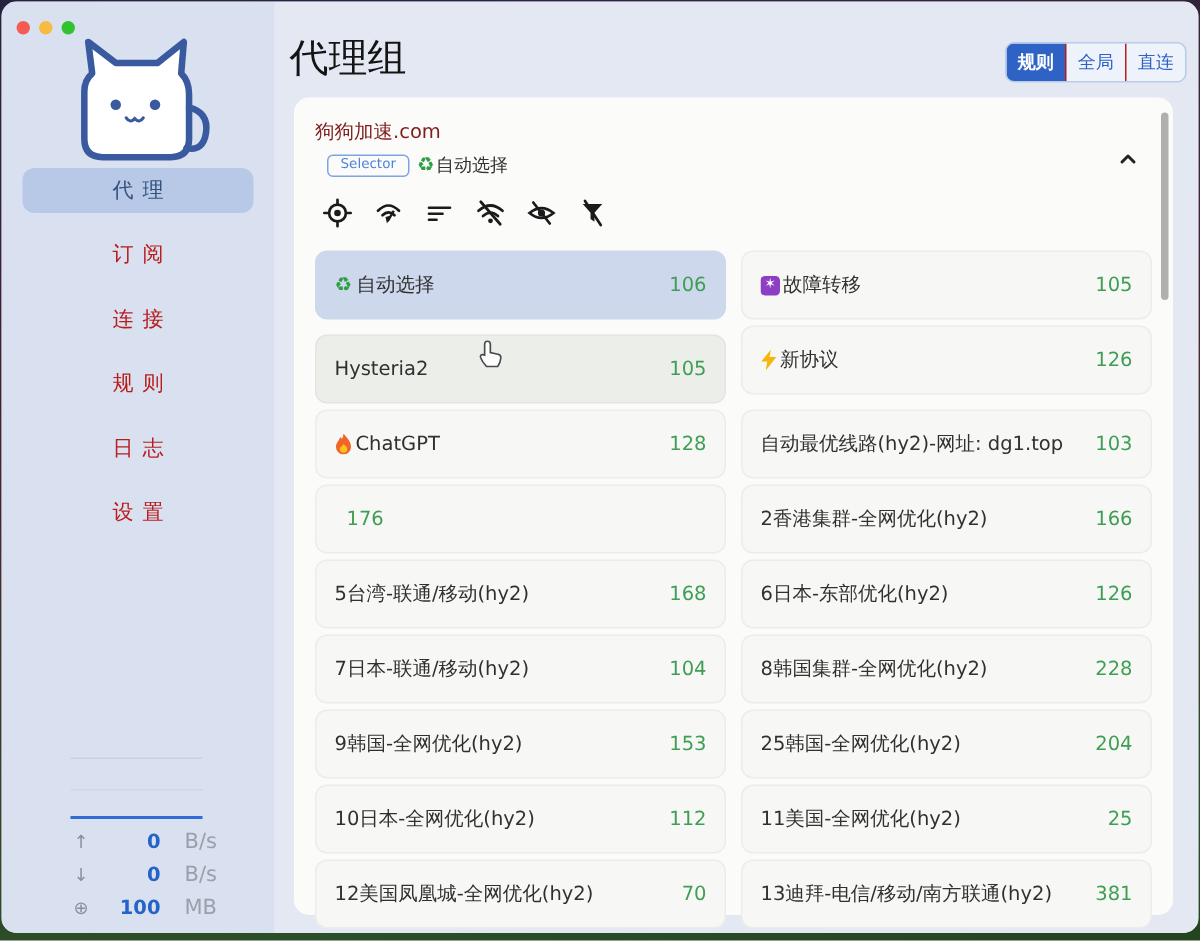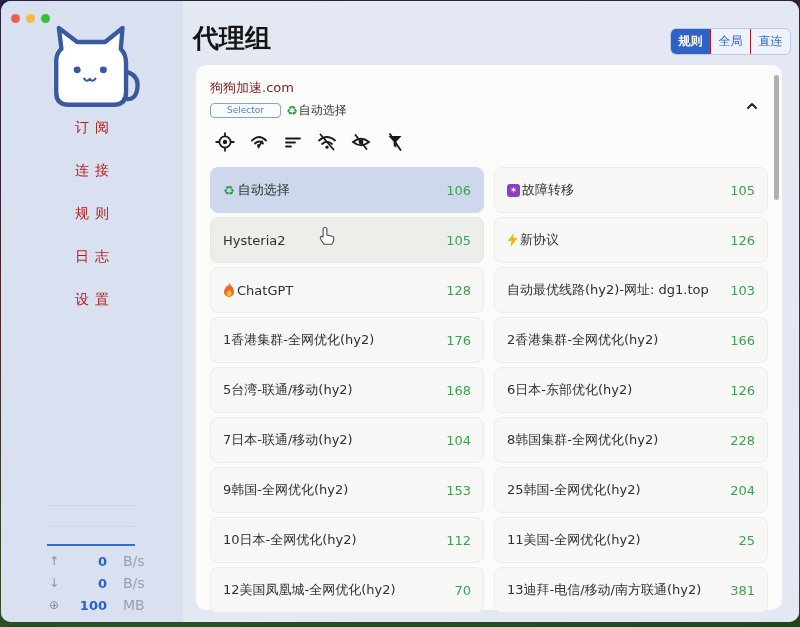--- a/index.html
+++ b/index.html
@@ -29,58 +29,58 @@
   .mini-chart{margin:0 48px 4px 46px;}
   .mini-chart .gl{border-top:1px solid #ccd1dd;margin-bottom:20px;}
   .mini-chart .gl2{border-top:1px solid #d2d6e2;margin-bottom:17px;}
   .mini-chart .bl{border-top:2px solid #2f6cd8;}
   .stat-row{display:flex;align-items:center;height:22px;padding-left:44px;}
   .stat-ic{width:18px;color:#8a8f9a;font-size:12px;text-align:center;}
   .stat-val{width:44px;text-align:right;color:#2563c9;font-size:13px;font-weight:bold;}
   .stat-unit{width:36px;margin-left:16px;color:#9aa0ab;font-size:14px;}
   
   .main{flex:1;position:relative;background:#e4e8f3;}
-  .page-title{position:absolute;top:20px;left:10px;font-size:26px;font-weight:bold;color:#141414;}
+  .page-title{position:absolute;top:20px;left:10px;font-size:26px;font-weight:normal;color:#141414;}
   .segmented{
     position:absolute;top:27px;right:8px;display:flex;
     border:1px solid #b9cbe8;border-radius:6px;overflow:hidden;background:#eef3fb;
   }
   .seg-btn{
     width:39px;height:25px;display:flex;align-items:center;justify-content:center;
     font-size:12px;color:#2e63c5;border-left:1px solid #b91c1c;
   }
   .seg-btn:first-child{border-left:none;}
   .seg-btn.active{background:#2e63c5;color:#fff;font-weight:bold;}
   
   .card{
     position:absolute;top:64px;left:13px;right:17px;bottom:12px;
     background:#fbfbfa;border-radius:10px;padding:14px;box-sizing:border-box;
   }
   .grp-title{font-size:13px;color:#7f1d1d;}
   .grp-sub{display:flex;align-items:center;margin-top:5px;gap:5px;}
   .badge{
     font-size:9px;color:#4d82dd;border:1px solid #7ea4e2;border-radius:4px;
-    padding:1px 16px;line-height:11px;
+    padding:1px 8px;line-height:11px;margin-left:8px;
   }
   .cur-wrap{font-size:12px;color:#333;display:flex;align-items:center;}
   .recycle{color:#2e9e44;font-size:13px;margin-right:1px;}
   .collapse{position:absolute;top:30px;right:24px;}
   .v-scroll{position:absolute;right:3px;top:10px;width:5px;height:125px;background:#b0b0b0;border-radius:3px;}
   .toolbar{display:flex;gap:14px;margin-top:13px;padding-left:5px;}
   .tool{width:20px;height:20px;}
   .tool svg{display:block;}
   .grid{
     display:grid;grid-template-columns:1fr 1fr;gap:4px 10px;margin-top:15px;
   }
   .proxy{
     height:46px;box-sizing:border-box;border-radius:8px;background:#f7f8f5;
     border:1px solid #ecedea;display:flex;align-items:center;padding:0 12px;
   }
   .proxy.selected{background:#cdd8ec;border-color:#cdd8ec;}
-  .proxy.hover{background:#ecefe9;border-color:#e3e5df;}
+  .proxy.hover{background:#ecefe9;border-color:#e3e5df;margin-top:6px;}
   .p-name{flex:1;font-size:13px;color:#303030;white-space:nowrap;overflow:hidden;display:flex;align-items:center;gap:2px;}
   .p-lat{font-size:13px;color:#3f9e54;margin-left:8px;}
   .p-ic{display:inline-flex;align-items:center;}
   .ic-star{
     width:13px;height:13px;background:#8d3fc4;border-radius:3px;color:#fff;
     font-size:9px;line-height:13px;text-align:center;display:inline-block;
   }
   .cursor-hand{position:absolute;left:135px;top:225px;pointer-events:none;}
 </style>
 </head>
@@ -99,20 +99,21 @@
       <svg width="118" height="96" viewBox="0 0 130 110">
         <path d="M30 32 L27 8 L48 24 L80 24 L100 8 L98 32 Q104 38 104 48 L104 82 Q104 96 90 96 L38 96 Q24 96 24 82 L24 46 Q24 37 30 32 Z" fill="#ffffff" stroke="#3a5aa0" stroke-width="5" stroke-linejoin="round"></path>
         <path d="M104 58 Q119 62 117 77 Q115 92 102 89" fill="none" stroke="#3a5aa0" stroke-width="5" stroke-linecap="round"></path>
         <circle cx="48" cy="56" r="4" fill="#3a5aa0"></circle>
         <circle cx="78" cy="56" r="4" fill="#3a5aa0"></circle>
         <path d="M56 66 Q59 70.5 62.5 66.5 Q66 70.5 69 66" fill="none" stroke="#3a5aa0" stroke-width="2.4" stroke-linecap="round"></path>
       </svg>
     </div>
 
     <div class="nav">
+        <div class="nav-item active"><span>代理</span></div>
         <div class="nav-item"><span>订阅</span></div>
         <div class="nav-item"><span>连接</span></div>
         <div class="nav-item"><span>规则</span></div>
         <div class="nav-item"><span>日志</span></div>
         <div class="nav-item"><span>设置</span></div>
       </div>
 
     <div class="side-bottom">
       <div class="mini-chart">
         <div class="gl"></div>
@@ -255,23 +256,20 @@
             </span>
     <span class="p-lat">128</span>
   </div>
           <div class="proxy">
     <span class="p-name">
               <span class="p-txt">自动最优线路(hy2)-网址: dg1.top</span>
             </span>
     <span class="p-lat">103</span>
   </div>
           <div class="proxy">
-    <span class="p-name">
-              <span class="p-txt">1香港集群-全网优化(hy2)</span>
-            </span>
     <span class="p-lat">176</span>
   </div>
           <div class="proxy">
     <span class="p-name">
               <span class="p-txt">2香港集群-全网优化(hy2)</span>
             </span>
     <span class="p-lat">166</span>
   </div>
           <div class="proxy">
     <span class="p-name">

